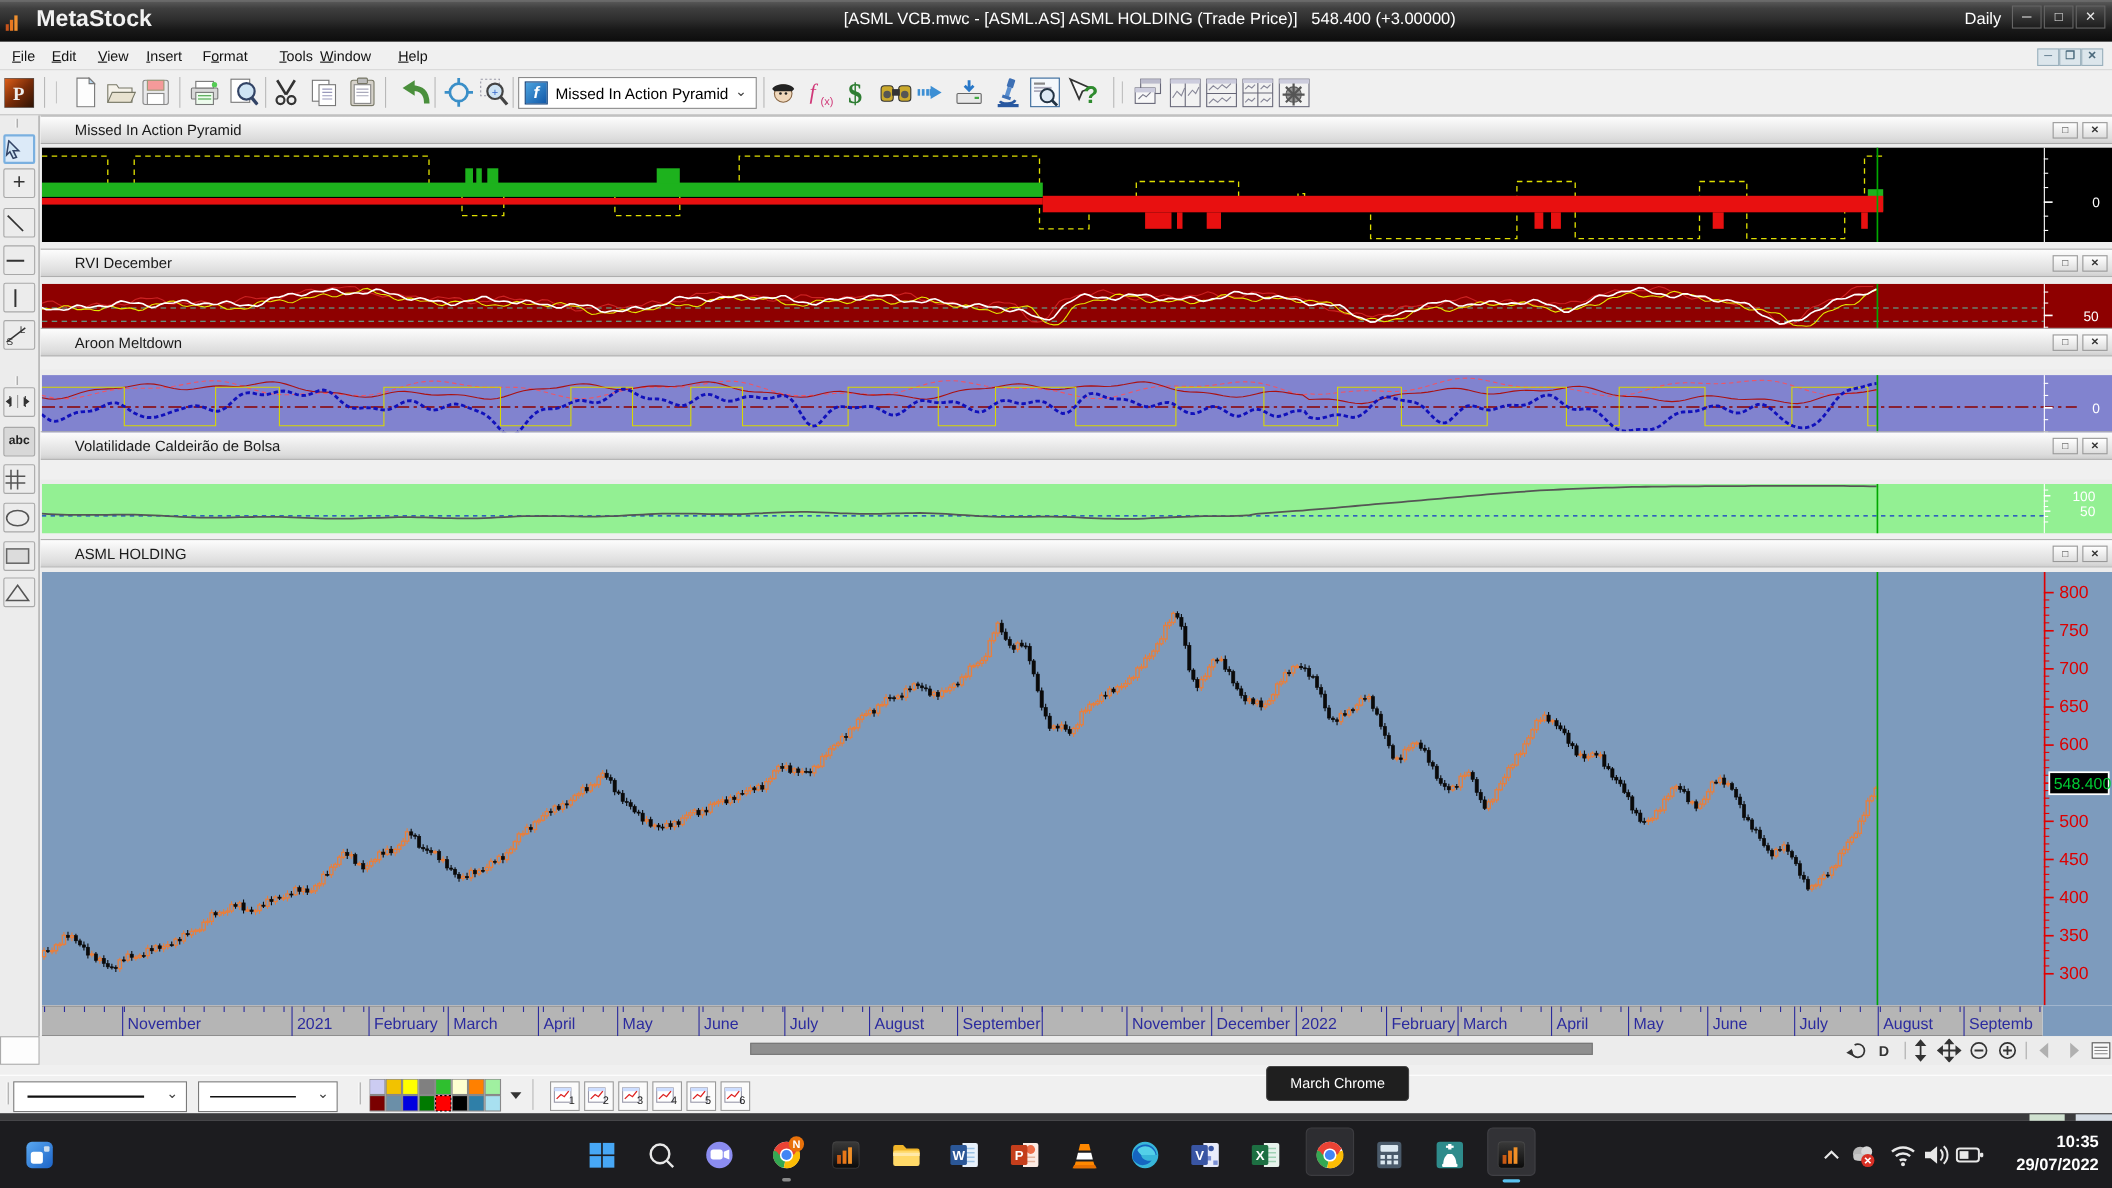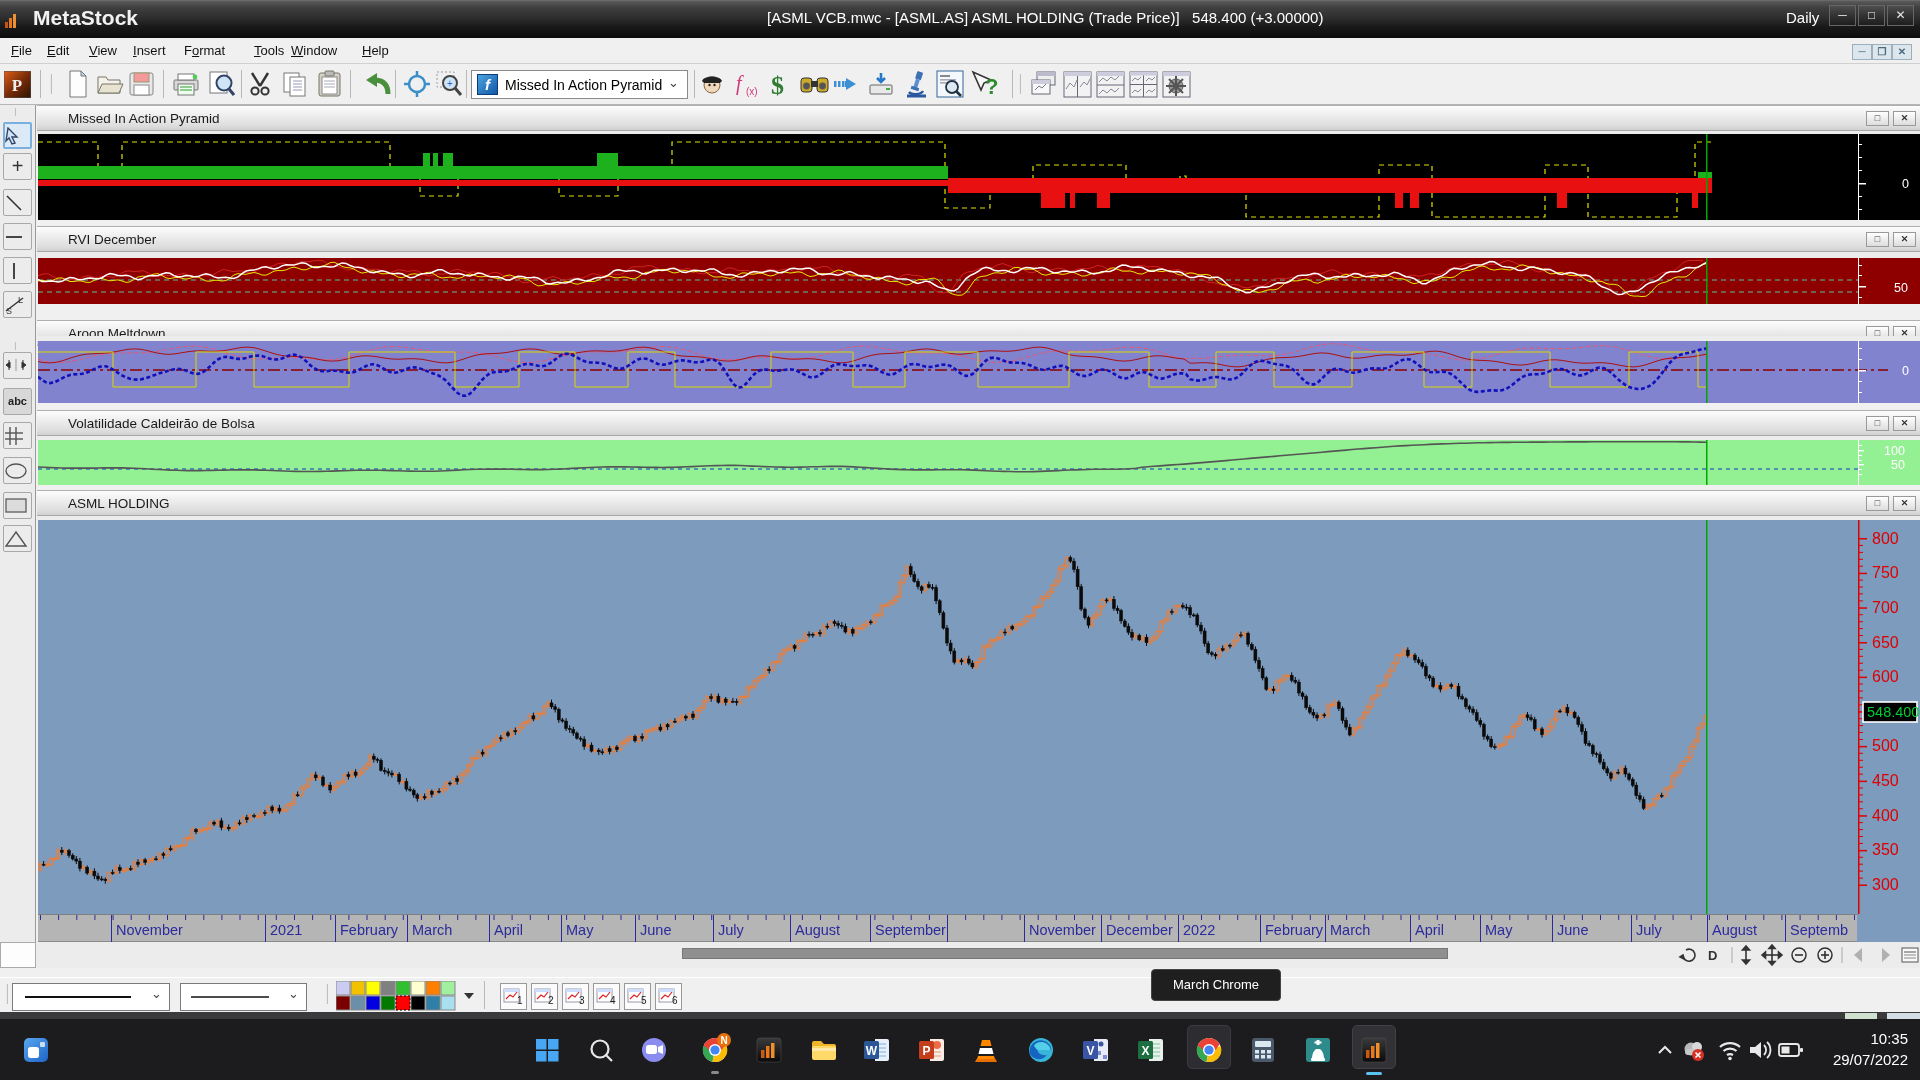--- a/index.html
+++ b/index.html
@@ -39,21 +39,21 @@
 .panelh { position:absolute; left:37px; width:1883px; height:26px;
   background:linear-gradient(180deg,#fdfdfd,#dcdcdc 85%,#cfcfcf);
   border-top:1px solid #b0b0b0; border-bottom:1px solid #a8a8a8; }
 .panelh .pt { position:absolute; left:31px; top:5px; font-size:13.5px; color:#1a1a1a; }
 .ph-btn { position:absolute; top:5px; width:23px; height:15px; background:linear-gradient(180deg,#fff,#ddd);
   border:1px solid #999; color:#333; font-size:9px; text-align:center; line-height:13px; font-weight:bold; }
 .gap { position:absolute; left:37px; width:1883px; background:#ececec; }
 .tooltip { position:absolute; left:1151px; top:969px; width:130px; height:32px; background:#1f1f1f;
   border:1px solid #444; border-radius:4px; color:#fff; font-size:13px; text-align:center; line-height:30px; }
 .taskbar { position:absolute; left:0; top:1019px; width:1920px; height:61px; background:#1c1c1f; }
-.tclock { position:absolute; right:12px; top:1028px; color:#fff; font-size:15px; text-align:right; line-height:21px; }
+.tclock { position:absolute; right:12px; top:1028px; color:#fff; font-size:15px; text-align:right; line-height:21px;font-weight:bold; }
 .tico { position:absolute; top:1031px; width:38px; height:38px; }
 svg { display:block; }
 </style></head>
 <body>
 
 <div class="titlebar"></div>
 <svg class="abs" style="left:5px;top:13px" width="15" height="16" viewBox="0 0 15 16">
  <rect x="0" y="9" width="3" height="6" fill="#c8541c"></rect>
  <rect x="4" y="5" width="3" height="10" fill="#e87820"></rect>
  <rect x="8" y="1" width="3" height="14" fill="#f09030"></rect>
@@ -393,21 +393,21 @@
  <rect x="1668" y="0" width="1.5" height="46" fill="#00a800"></rect>
  <g fill="#fff">
   <rect x="1820" y="0" width="1" height="46"></rect>
   <rect x="1820" y="7" width="4" height="1"></rect>
       <rect x="1820" y="17" width="4" height="1"></rect>
   <rect x="1820" y="28" width="8" height="1.5"></rect>
       <rect x="1820" y="39" width="4" height="1"></rect>
  </g>
  <text x="1856" y="34" fill="#fff" font-size="12.5">50</text>
 </svg>
-<div class="panelh" style="top:320px">
+<div class="panelh" style="top:298px">
     <span class="pt">Aroon Meltdown</span>
  <div class="ph-btn" style="left:1829px">□</div>
     <div class="ph-btn" style="left:1856px">✕</div>
   </div>
 <div class="gap" style="top:336px;height:5px"></div>
 <svg class="abs" style="left:38px;top:341px" width="1882" height="62">
  <rect width="1882" height="62" fill="#8183cf"></rect>
  <line x1="0" y1="29" x2="1850" y2="29" stroke="#8b0000" stroke-width="1.5" stroke-dasharray="12 4 3 4"></line>
  <polyline points="0,18.4 6,19.9 12,20.9 18,21.4 24,21.4 30,20.8 36,19.8 42,18.5 48,17.0 54,15.5 60,14.2 66,13.2 72,12.4 78,12.0 84,11.9 90,11.9 96,11.9 102,11.9 108,11.6 114,11.0 120,10.2 126,9.1 132,8.0 138,6.8 144,5.9 150,5.3 156,5.1 162,5.4 168,6.3 174,7.7 180,9.4 186,11.2 192,13.1 198,14.8 204,16.2 210,17.2 216,17.7 222,17.9 228,17.7 234,17.4 240,17.0 246,16.6 252,16.5 258,16.6 264,16.9 270,17.3 276,17.9 282,18.3 288,18.6 294,18.5 300,17.9 306,16.9 312,15.5 318,13.8 324,11.8 330,9.9 336,8.2 342,6.8 348,5.9 354,5.5 360,5.5 366,6.1 372,6.9 378,7.9 384,9.0 390,9.9 396,10.6 402,11.0 408,11.2 414,11.2 420,11.1 426,11.1 432,11.2 438,11.7 444,12.5 450,13.6 456,15.0 462,16.6 468,18.2 474,19.6 480,20.7 486,21.4 492,21.5 498,21.0 504,20.1 510,18.8 516,17.2 522,15.6 528,14.1 534,12.8 540,11.8 546,11.2 552,10.9 558,10.9 564,11.0 570,11.0 576,11.0 582,10.7 588,10.1 594,9.3 600,8.4 606,7.4 612,6.4 618,5.8 624,5.5 630,5.7 636,6.5 642,7.7 648,9.3 654,11.2 660,13.1 666,14.9 672,16.5 678,17.7 684,18.4 690,18.7 696,18.6 702,18.2 708,17.6 714,17.1 720,16.7 726,16.5 732,16.5 738,16.7 744,17.1 750,17.5 756,17.7 762,17.7 768,17.3 774,16.5 780,15.3 786,13.7 792,11.9 798,10.0 804,8.2 810,6.7 816,5.7 822,5.1 828,5.1 834,5.5 840,6.4 846,7.5 852,8.7 858,9.9 864,10.8 870,11.5 876,11.9 882,12.1 888,12.1 894,12.1 900,12.1 906,12.4 912,13.0 918,13.8 924,15.0 930,16.4 936,17.9 942,19.3 948,20.4 954,21.2 960,21.4 966,21.1 972,20.3 978,19.0 984,17.4 990,15.7 996,14.0 1002,12.5 1008,11.3 1014,10.5 1020,10.0 1026,9.9 1032,10.0 1038,10.2 1044,10.3 1050,10.3 1056,10.0 1062,9.5 1068,8.7 1074,7.9 1080,7.1 1086,6.4 1092,6.1 1098,6.2 1104,6.7 1110,7.8 1116,9.3 1122,11.1 1128,13.1 1134,15.0 1140,16.7 1146,18.1 1152,17.0 1158,17.4 1164,17.4 1170,17.0 1176,16.3 1182,15.6 1188,15.0 1194,14.5 1200,14.2 1206,14.2 1212,14.3 1218,14.6 1224,14.8 1230,14.9 1236,14.6 1242,14.0 1248,13.0 1254,11.6 1260,9.9 1266,8.1 1272,6.4 1278,4.8 1284,3.6 1290,2.9 1296,2.7 1302,3.1 1308,3.9 1314,5.1 1320,6.4 1326,7.8 1332,9.0 1338,9.9 1344,10.6 1350,11.0 1356,11.1 1362,11.1 1368,11.1 1374,11.2 1380,11.5 1386,12.2 1392,13.1 1398,14.3 1404,15.6 1410,16.9 1416,18.1 1422,18.9 1428,19.2 1434,19.0 1440,18.3 1446,17.1 1452,15.6 1458,13.8 1464,12.0 1470,10.3 1476,8.9 1482,7.8 1488,7.2 1494,7.0 1500,7.0 1506,7.3 1512,7.6 1518,7.8 1524,7.8 1530,7.5 1536,7.1 1542,6.4 1548,5.7 1554,5.1 1560,4.8 1566,4.7 1572,5.2 1578,6.1 1584,7.4 1590,9.1 1596,11.0 1602,13.0 1608,14.8 1614,16.3 1620,17.4 1626,17.9 1632,18.0 1638,17.7 1644,17.0 1650,16.1 1656,15.3 1662,14.5 1668,14.0" fill="none" stroke="#ee5566" stroke-width="1" stroke-dasharray="4 3"></polyline>
     <polyline points="0,20.6 6,21.6 12,21.9 18,21.3 24,19.9 30,17.9 36,15.9 42,14.3 48,13.2 54,12.8 60,12.5 66,12.2 72,11.6 78,10.6 84,9.4 90,8.3 96,7.9 102,8.2 108,9.3 114,10.8 120,12.2 126,13.1 132,13.3 138,12.7 144,11.7 150,10.7 156,10.0 162,9.8 168,10.0 174,10.3 180,10.2 186,9.7 192,8.6 198,7.4 204,6.4 210,6.1 216,6.7 222,8.2 228,10.1 234,12.1 240,13.7 246,14.8 252,15.3 258,15.5 264,15.8 270,16.4 276,17.4 282,18.7 288,19.7 294,20.1 300,19.8 306,18.7 312,17.2 318,15.8 324,14.9 330,14.8 336,15.3 342,16.3 348,17.3 354,18.0 360,18.2 366,18.0 372,17.7 378,17.8 384,18.3 390,19.4 396,20.6 402,21.6 408,21.9 414,21.3 420,19.8 426,17.9 432,15.9 438,14.2 444,13.2 450,12.7 456,12.5 462,12.2 468,11.6 474,10.5 480,9.3 486,8.3 492,7.9 498,8.2 504,9.3 510,10.8 516,12.2 522,13.1 528,13.2 534,12.7 540,11.7 546,10.7 552,10.0 558,9.8 564,10.0 570,10.3 576,10.2 582,9.7 588,8.6 594,7.4 600,6.4 606,6.1 612,6.8 618,8.2 624,10.2 630,12.2 636,13.8 642,14.8 648,15.3 654,15.5 660,15.8 666,16.4 672,17.5 678,18.7 684,19.7 690,20.1 696,19.8 702,18.7 708,17.2 714,15.8 720,14.9 726,14.8 732,15.3 738,16.3 744,17.3 750,18.0 756,18.2 762,18.0 768,17.7 774,17.8 780,18.4 786,19.4 792,20.6 798,21.6 804,21.9 810,21.2 816,19.8 822,17.8 828,15.8 834,14.2 840,13.2 846,12.7 852,12.5 858,12.2 864,11.6 870,10.5 876,9.3 882,8.3 888,7.9 894,8.3 900,9.4 906,10.9 912,12.3 918,13.1 924,13.2 930,12.6 936,11.6 942,10.6 948,10.0 954,9.8 960,10.0 966,10.3 972,10.2 978,9.6 984,8.6 990,7.4 996,6.4 1002,6.1 1008,6.8 1014,8.3 1020,10.2 1026,12.2 1032,13.8 1038,14.8 1044,15.3 1050,15.5 1056,15.8 1062,16.5 1068,17.5 1074,18.7 1080,19.7 1086,20.1 1092,19.7 1098,18.6 1104,17.1 1110,15.7 1116,14.9 1122,14.8 1128,15.4 1134,16.4 1140,17.4 1146,18.0 1152,22.2 1158,22.0 1164,21.7 1170,21.8 1176,22.4 1182,23.4 1188,24.7 1194,25.6 1200,25.9 1206,25.2 1212,23.7 1218,21.8 1224,19.8 1230,18.2 1236,17.2 1242,16.7 1248,16.5 1254,16.2 1260,15.5 1266,14.5 1272,13.3 1278,12.3 1284,11.9 1290,12.3 1296,13.4 1302,14.9 1308,16.3 1314,17.1 1320,17.2 1326,16.6 1332,15.6 1338,14.6 1344,14.0 1350,13.8 1356,14.0 1362,14.3 1368,14.2 1374,13.6 1380,12.5 1386,11.3 1392,10.4 1398,10.1 1404,10.8 1410,12.3 1416,14.3 1422,16.3 1428,17.8 1434,18.8 1440,19.3 1446,19.5 1452,19.8 1458,20.5 1464,21.5 1470,22.8 1476,23.7 1482,24.1 1488,23.7 1494,22.6 1500,21.1 1506,19.7 1512,18.9 1518,18.8 1524,19.4 1530,20.4 1536,21.4 1542,22.0 1548,22.2 1554,22.0 1560,21.7 1566,21.8 1572,22.4 1578,23.5 1584,24.7 1590,25.6 1596,25.9 1602,25.2 1608,23.7 1614,21.7 1620,19.7 1626,18.1 1632,17.2 1638,16.7 1644,16.5 1650,16.2 1656,15.5 1662,14.4 1668,13.2" fill="none" stroke="#aa1111" stroke-width="1"></polyline>
@@ -417,21 +417,21 @@
  <g fill="#fff">
   <rect x="1820" y="0" width="1" height="62"></rect>
   <rect x="1820" y="7" width="4" height="1"></rect>
       <rect x="1820" y="18" width="4" height="1"></rect>
   <rect x="1820" y="29" width="8" height="1.5"></rect>
       <rect x="1820" y="40" width="4" height="1"></rect>
   <rect x="1820" y="51" width="4" height="1"></rect>
  </g>
  <text x="1864" y="34" fill="#fff" font-size="12.5">0</text>
 </svg>
-<div class="panelh" style="top:410px">
+<div class="panelh" style="top:392px">
     <span class="pt">Volatilidade Caldeirão de Bolsa</span>
  <div class="ph-btn" style="left:1829px">□</div>
     <div class="ph-btn" style="left:1856px">✕</div>
   </div>
 <div class="gap" style="top:436px;height:4px"></div>
 <svg class="abs" style="left:38px;top:440px" width="1882" height="45">
  <rect width="1882" height="45" fill="#93f093"></rect>
  <line x1="0" y1="29" x2="1820" y2="29" stroke="#1133cc" stroke-width="1.2" stroke-dasharray="4 4"></line>
  <polyline points="0,27.0 6,27.3 12,27.6 18,27.8 24,28.0 30,28.1 36,28.1 42,28.1 48,28.1 54,28.1 60,28.0 66,27.9 72,27.9 78,27.9 84,27.9 90,28.1 96,28.2 102,28.5 108,28.8 114,29.2 120,29.5 126,29.8 132,30.1 138,30.3 144,30.5 150,30.6 156,30.6 162,30.6 168,30.5 174,30.4 180,30.2 186,30.1 192,30.0 198,29.9 204,29.8 210,29.9 216,29.9 222,30.1 228,30.3 234,30.5 240,30.7 246,31.0 252,31.2 258,31.4 264,31.5 270,31.5 276,31.5 282,31.4 288,31.3 294,31.1 300,30.9 306,30.7 312,30.5 318,30.3 324,30.2 330,30.2 336,30.2 342,30.3 348,30.4 354,30.6 360,30.8 366,31.0 372,31.1 378,31.2 384,31.3 390,31.2 396,31.2 402,31.0 408,30.7 414,30.4 420,30.1 426,29.8 432,29.5 438,29.3 444,29.2 450,29.1 456,29.0 462,29.1 468,29.1 474,29.3 480,29.4 486,29.5 492,29.6 498,29.6 504,29.6 510,29.5 516,29.3 522,29.1 528,28.8 534,28.4 540,28.1 546,27.8 552,27.5 558,27.2 564,27.0 570,26.9 576,26.9 582,26.9 588,26.9 594,27.0 600,27.1 606,27.3 612,27.4 618,27.4 624,27.5 630,27.4 636,27.3 642,27.1 648,26.8 654,26.6 660,26.3 666,26.0 672,25.8 678,25.6 684,25.5 690,25.4 696,25.4 702,25.5 708,25.8 714,26.1 720,26.3 726,26.6 732,26.8 738,27.0 744,27.1 750,27.2 756,27.2 762,27.1 768,27.0 774,26.8 780,26.7 786,26.5 792,26.4 798,26.3 804,26.4 810,26.6 816,26.9 822,27.2 828,27.6 834,28.0 840,28.4 846,28.7 852,29.1 858,29.4 864,29.6 870,29.8 876,29.9 882,29.9 888,29.9 894,29.9 900,29.8 906,29.7 912,29.7 918,29.7 924,29.8 930,29.9 936,30.1 942,30.4 948,30.7 954,31.0 960,31.2 966,31.4 972,31.5 978,31.7 984,31.7 990,31.7 996,31.6 1002,31.4 1008,31.1 1014,30.9 1020,30.6 1026,30.3 1032,30.0 1038,29.9 1044,29.7 1050,29.5 1056,29.3 1062,29.2 1068,29.2 1074,29.2 1080,29.2 1086,29.0 1092,28.7 1098,28.3 1104,27.2 1110,26.8 1116,26.3 1122,25.9 1128,25.4 1134,24.9 1140,24.5 1146,24.1 1152,23.6 1158,23.1 1164,22.6 1170,22.1 1176,21.6 1182,21.1 1188,20.6 1194,20.0 1200,19.5 1206,19.0 1212,18.4 1218,17.9 1224,17.4 1230,16.9 1236,16.4 1242,15.8 1248,15.3 1254,14.8 1260,14.2 1266,13.7 1272,13.2 1278,12.7 1284,12.2 1290,11.6 1296,11.1 1302,10.6 1308,10.1 1314,9.5 1320,9.0 1326,8.6 1332,8.1 1338,7.7 1344,7.2 1350,6.8 1356,6.3 1362,5.9 1368,5.6 1374,5.3 1380,5.0 1386,4.7 1392,4.4 1398,4.1 1404,3.9 1410,3.7 1416,3.5 1422,3.3 1428,3.2 1434,3.0 1440,2.8 1446,2.7 1452,2.6 1458,2.5 1464,2.4 1470,2.4 1476,2.3 1482,2.2 1488,2.2 1494,2.1 1500,2.1 1506,2.1 1512,2.0 1518,2.0 1524,2.0 1530,1.9 1536,1.9 1542,1.9 1548,1.9 1554,1.8 1560,1.8 1566,1.8 1572,1.8 1578,1.8 1584,1.8 1590,1.8 1596,1.8 1602,1.8 1608,1.8 1614,1.8 1620,1.8 1626,1.8 1632,1.8 1638,1.8 1644,1.9 1650,1.9 1656,2.0 1662,2.1 1668,2.2" fill="none" stroke="#555555" stroke-width="1.6"></polyline>
  <rect x="1668" y="0" width="1.5" height="45" fill="#00a800"></rect>

